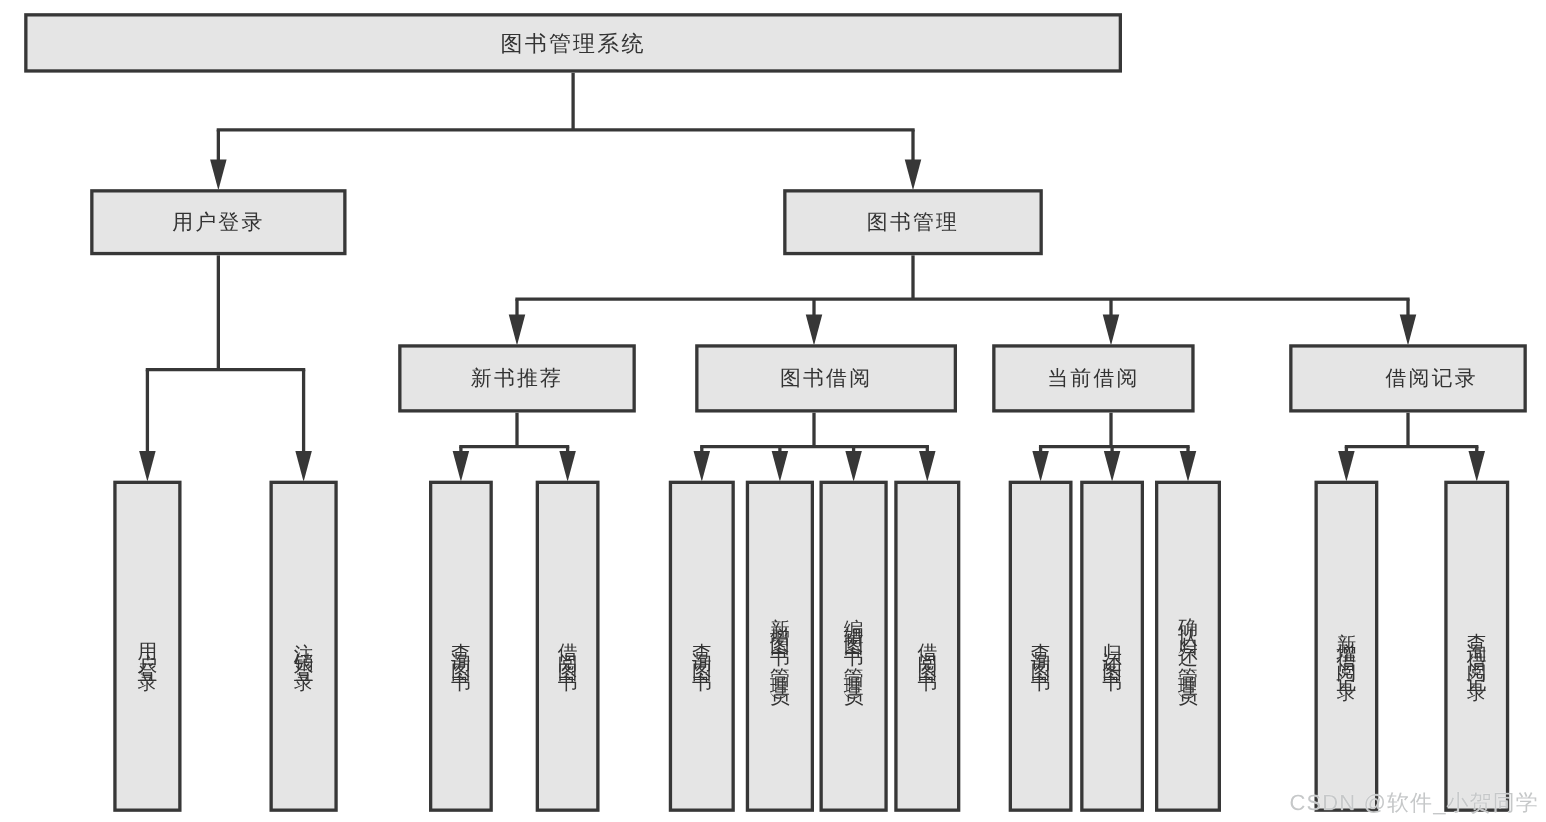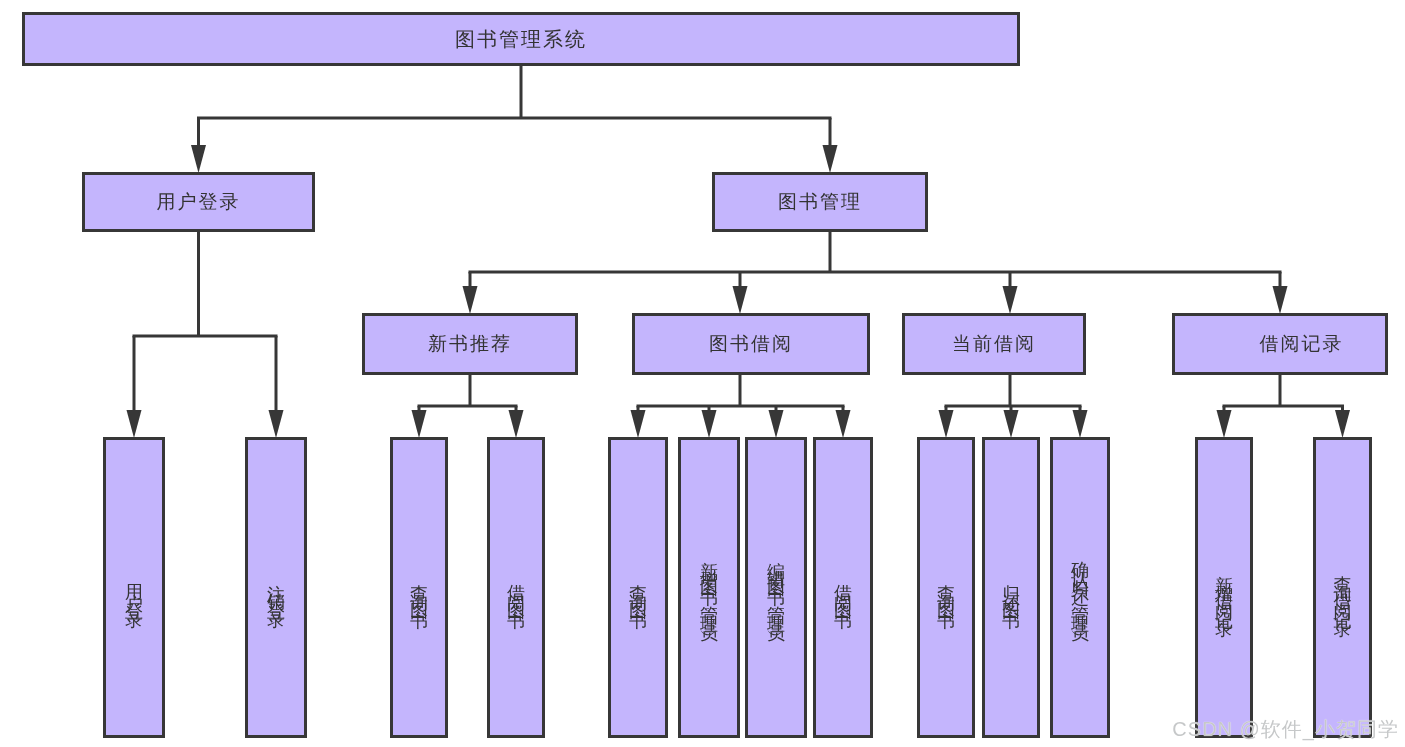--- a/index.html
+++ b/index.html
@@ -8,21 +8,21 @@
     width: 1405px; height: 747px;
     background: #ffffff;
     font-family: "Liberation Sans", "DejaVu Sans", sans-serif;
     position: relative;
     overflow: hidden;
   }
   #diagram { position: absolute; left: 0; top: 0; width: 1405px; height: 747px; }
   #wires { position: absolute; left: 0; top: 0; }
   .node {
     position: absolute;
-    background: #c4b5fd;
+    background: #e5e5e5;
     border: 3px solid var(--line-color, #373737);
     color: var(--text-color, #333333);
     display: flex;
     align-items: center;
     justify-content: center;
     z-index: 2;
   }
   .node .node-label { white-space: nowrap; }
   .node.root .node-label { font-size: 20px; letter-spacing: 2px; }
   .node.branch .node-label { font-size: 19px; letter-spacing: 2px; }
@@ -104,21 +104,21 @@
       <line x1="1342.5" y1="406" x2="1342.5" y2="419" stroke="#373737" stroke-width="3"></line>
       <polygon points="1335,410 1350,410 1342.5,438" fill="#373737"></polygon>
     </svg>
   <div id="nodes">
       <div class="node root" style="left: 22px; top: 12px; width: 998px; height: 54px;">
         <span class="node-label">图书管理系统</span>
       </div>
       <div class="node branch" style="left: 82px; top: 172px; width: 233px; height: 60px;">
         <span class="node-label">用户登录</span>
       </div>
-      <div class="node branch" style="left: 712px; top: 172px; width: 216px; height: 60px;">
+      <div class="node branch" style="left: 712px; top: 172px; width: 236px; height: 60px;">
         <span class="node-label">图书管理</span>
       </div>
       <div class="node branch" style="left: 362px; top: 313px; width: 216px; height: 62px;">
         <span class="node-label">新书推荐</span>
       </div>
       <div class="node branch" style="left: 632px; top: 313px; width: 238px; height: 62px;">
         <span class="node-label">图书借阅</span>
       </div>
       <div class="node branch" style="left: 902px; top: 313px; width: 184px; height: 62px;">
         <span class="node-label">当前借阅</span>

